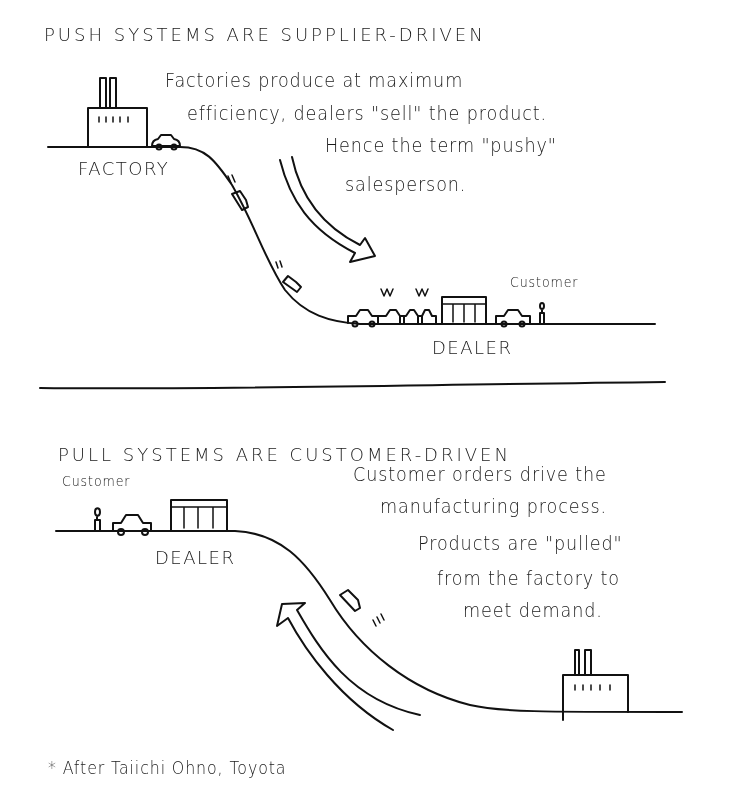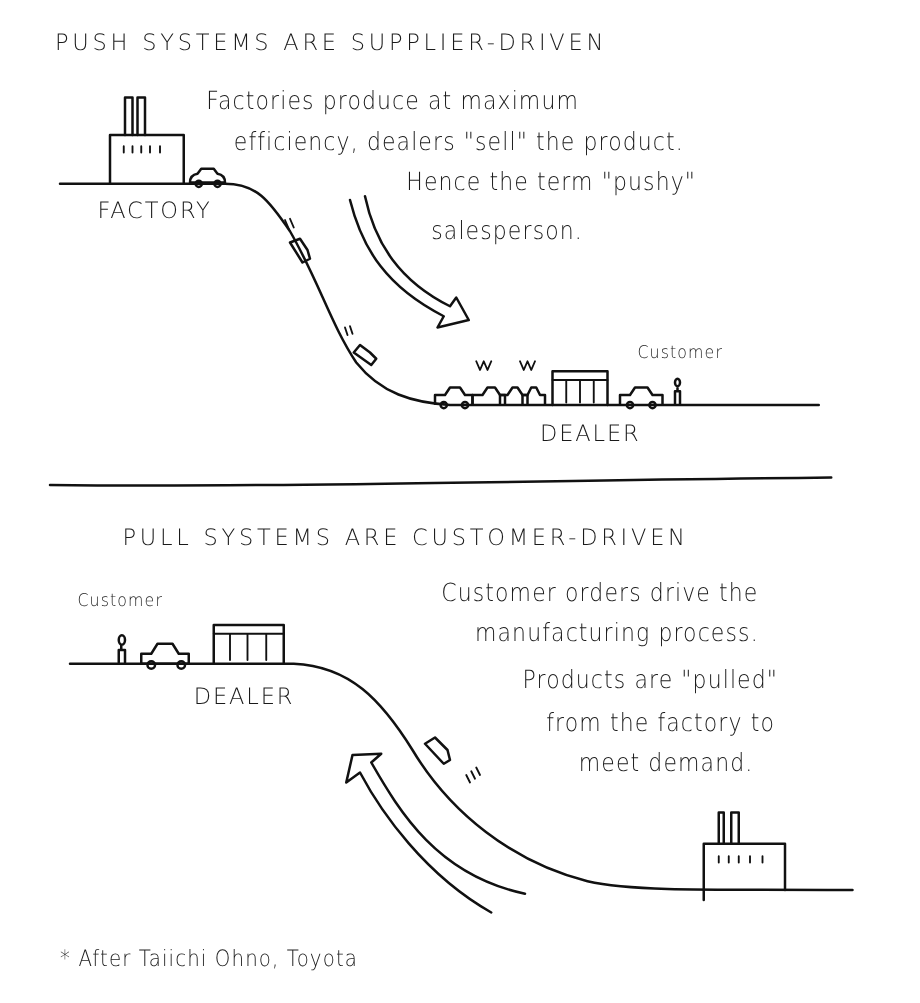--- a/index.html
+++ b/index.html
@@ -84,21 +84,21 @@
 
 <div class="t heading" style="left:44px;top:24px;">PUSH SYSTEMS ARE SUPPLIER-DRIVEN</div>
 <div class="t body" style="left:165px;top:68px;">Factories produce at maximum</div>
 <div class="t body" style="left:187px;top:101px;">efficiency, dealers "sell" the product.</div>
 <div class="t body" style="left:325px;top:133px;">Hence the term "pushy"</div>
 <div class="t body" style="left:345px;top:172px;">salesperson.</div>
 <div class="t label" style="left:78px;top:158px;">FACTORY</div>
 <div class="t label" style="left:432px;top:337px;">DEALER</div>
 <div class="t small" style="left:510px;top:274px;">Customer</div>
 
-<div class="t heading" style="left:58px;top:420px;margin-left:40px;">PULL SYSTEMS ARE CUSTOMER-DRIVEN</div>
+<div class="t heading" style="left:58px;top:444px;">PULL SYSTEMS ARE CUSTOMER-DRIVEN</div>
 <div class="t body" style="left:353px;top:462px;">Customer orders drive the</div>
 <div class="t body" style="left:380px;top:494px;">manufacturing process.</div>
 <div class="t body" style="left:418px;top:531px;">Products are "pulled"</div>
 <div class="t body" style="left:437px;top:566px;">from the factory to</div>
 <div class="t body" style="left:463px;top:598px;">meet demand.</div>
 <div class="t small" style="left:62px;top:473px;">Customer</div>
 <div class="t label" style="left:155px;top:547px;">DEALER</div>
 
 <div class="t body" style="left:48px;top:757px;font-size:18px;">* After Taiichi Ohno, Toyota</div>
 

